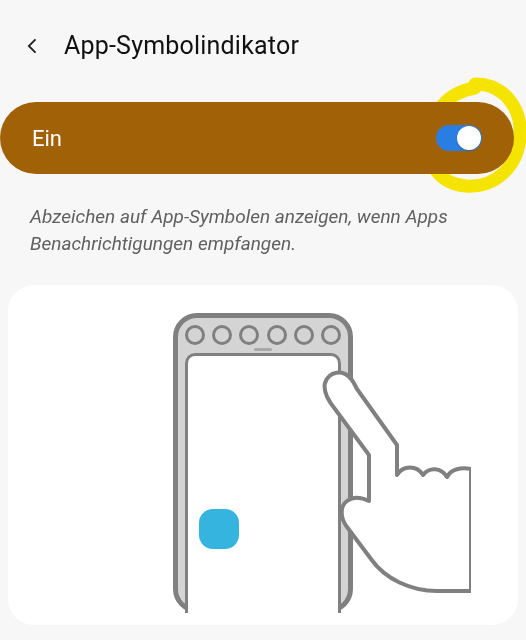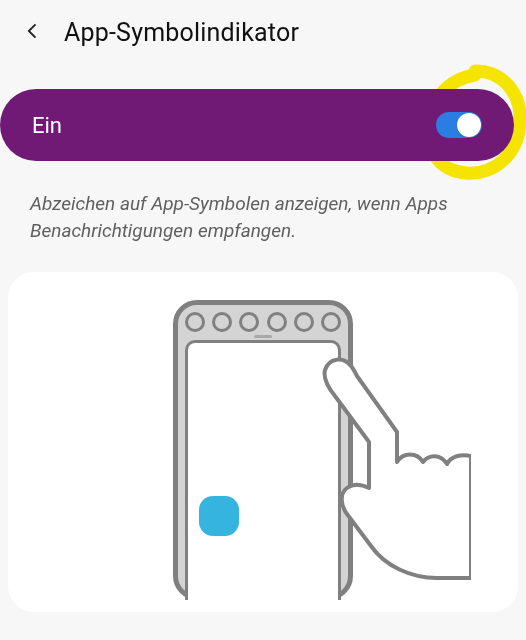--- a/index.html
+++ b/index.html
@@ -6,23 +6,24 @@
     body {
       width: 526px;
       height: 640px;
       background: #f7f7f7;
       font-family: -apple-system, Roboto, "Segoe UI", sans-serif;
       overflow: hidden;
       position: relative;
     }
     .header {
       display: flex;
-      align-items: flex-start;
+      align-items: center;
       padding: 18px 16px 14px 20px;
       background: #f7f7f7;
+      margin-top: 13px;
     }
     .back-icon {
       width: 26px;
       height: 26px;
       display: flex;
       align-items: center;
       justify-content: center;
       margin-right: 18px;
     }
     .back-icon svg { stroke: #222; stroke-width: 2.2; fill: none; }
@@ -30,21 +31,21 @@
       font-size: 25px;
       font-weight: 400;
       color: #111;
       letter-spacing: 0.2px;
     }
     .toggle-row-wrap {
       position: relative;
       margin: 28px 4px 0 0;
     }
     .toggle-row {
-      background: #701a75;
+      background: #a16207;
       border-radius: 36px;
       height: 72px;
       display: flex;
       align-items: center;
       justify-content: space-between;
       padding: 0 32px 0 32px;
       position: relative;
       z-index: 2;
       margin-right: 8px;
     }

